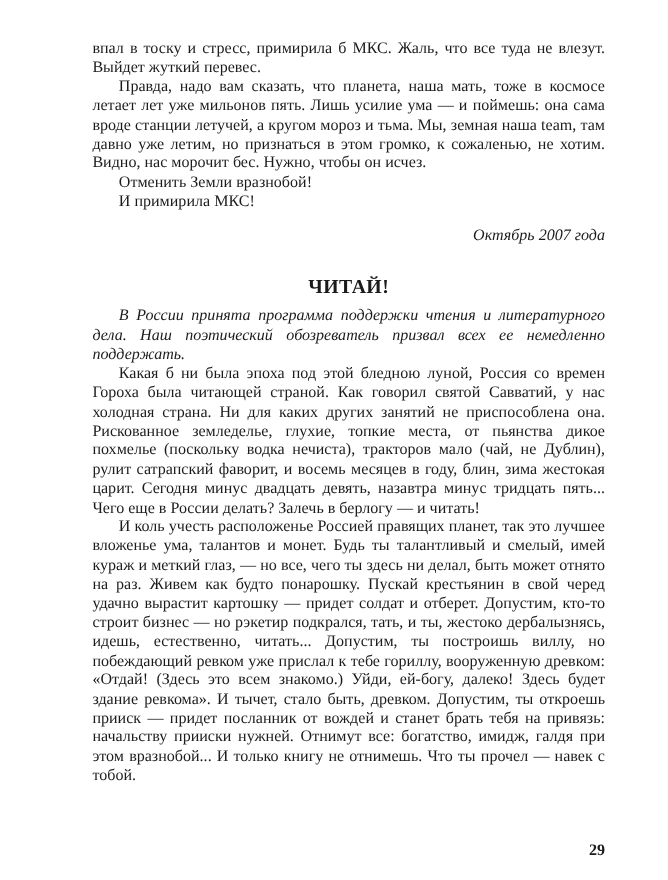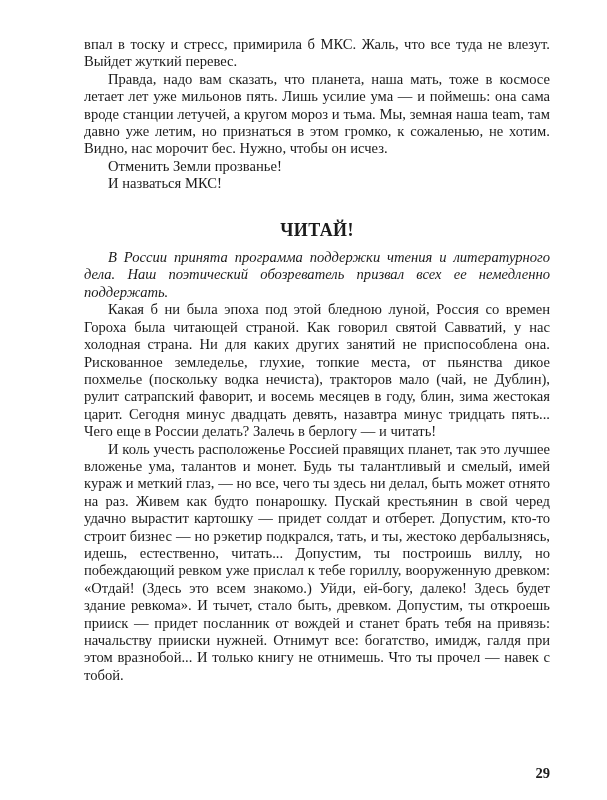--- a/index.html
+++ b/index.html
@@ -59,21 +59,22 @@
     font-weight: bold;
   }
 </style>
 </head>
 <body>
 
 <div class="page">
   <div class="text-block">
     <p class="p noindent">впал в тоску и стресс, примирила б МКС. Жаль, что все туда не влезут. Выйдет жуткий перевес.</p>
     <p class="p">Правда, надо вам сказать, что планета, наша мать, тоже в космосе летает лет уже мильонов пять. Лишь усилие ума — и поймешь: она сама вроде станции летучей, а кругом мороз и тьма. Мы, земная наша team, там давно уже летим, но признаться в этом громко, к сожаленью, не хотим. Видно, нас морочит бес. Нужно, чтобы он исчез.</p>
-    <p class="p verse">Отменить Земли прозванье!</p>
-    <p class="p verse">И назваться МКС!</p>
+    <p class="p verse">Отменить Земли вразнобой!</p>
+    <p class="p verse">И примирила МКС!</p>
+    <p class="p dateline">Октябрь 2007 года</p>
     <h2 class="heading">ЧИТАЙ!</h2>
     <p class="p lead">В России принята программа поддержки чтения и литературного дела. Наш поэтический обозреватель призвал всех ее немедленно поддержать.</p>
     <p class="p">Какая б ни была эпоха под этой бледною луной, Россия со времен Гороха была читающей страной. Как говорил святой Савватий, у нас холодная страна. Ни для каких других занятий не приспособлена она. Рискованное земледелье, глухие, топкие места, от пьянства дикое похмелье (поскольку водка нечиста), тракторов мало (чай, не Дублин), рулит сатрапский фаворит, и восемь месяцев в году, блин, зима жестокая царит. Сегодня минус двадцать девять, назавтра минус тридцать пять... Чего еще в России делать? Залечь в берлогу — и читать!</p>
     <p class="p">И коль учесть расположенье Россией правящих планет, так это лучшее вложенье ума, талантов и монет. Будь ты талантливый и смелый, имей кураж и меткий глаз, — но все, чего ты здесь ни делал, быть может отнято на раз. Живем как будто понарошку. Пускай крестьянин в свой черед удачно вырастит картошку — придет солдат и отберет. Допустим, кто-то строит бизнес — но рэкетир подкрался, тать, и ты, жестоко дербалызнясь, идешь, естественно, читать... Допустим, ты построишь виллу, но побеждающий ревком уже прислал к тебе гориллу, вооруженную древком: «Отдай! (Здесь это всем знакомо.) Уйди, ей-богу, далеко! Здесь будет здание ревкома». И тычет, стало быть, древком. Допустим, ты откроешь прииск — придет посланник от вождей и станет брать тебя на привязь: начальству прииски нужней. Отнимут все: богатство, имидж, галдя при этом вразнобой... И только книгу не отнимешь. Что ты прочел — навек с тобой.</p>
   </div>
   <div class="page-number">29</div>
 </div>
 
 </body></html>

